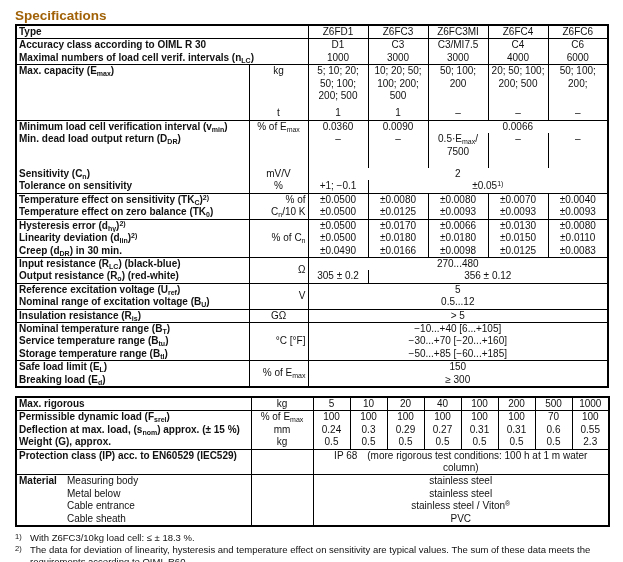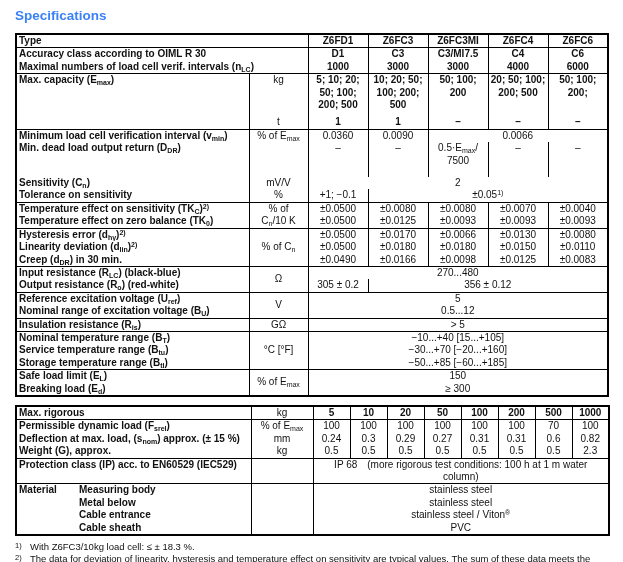--- a/index.html
+++ b/index.html
@@ -10,22 +10,22 @@
     color:#111;
     font-family:"Liberation Sans", sans-serif;
     font-size:10px;
     overflow:hidden;
     box-sizing:border-box;
     padding:6px 0 0 15px;
   }
   .title{
     font-size:13.5px;
     font-weight:bold;
-    margin:2px 0 10px 0;
-    color:#3b82f6;
+    margin:2px 0 1px 0;
+    color:#a16207;
   }
   table.spec{
     border-collapse:collapse;
     table-layout:fixed;
     border:2px solid #000;
     width:593px;
     line-height:12.4px;
     padding-left:7px;
   }
   table.spec td{
@@ -41,37 +41,37 @@
   td.lbl{
     text-align:left;
     font-weight:bold;
     padding-left:5px;
     white-space:nowrap;
   }
   td.unit{
     text-align:center;
     font-weight:normal;
   }
-  td.unit.vmid{vertical-align:middle;}
+  td.unit.vmid{vertical-align:middle;text-align:right;}
   td.val{
     text-align:center;
     font-weight:normal;
   }
-  td.val.b{font-weight:bold;}
+  td.val.b{font-weight:normal;}
   sub{font-size:7px;line-height:0;vertical-align:-2px;}
   sup{font-size:7px;line-height:0;vertical-align:3px;}
   tr.gap-top > td{padding-top:5px;}
   tr.pad-bottom > td{padding-bottom:10px;}
   .tbl-gap{height:8px;}
   .mat-name{
     display:inline-block;
-    width:60px;
+    width:48px;
     font-weight:bold;
   }
-  .mat-sub{font-weight:bold;}
+  .mat-sub{font-weight:normal;}
   .footnotes{
     margin-top:5px;
     width:600px;
     font-size:9.5px;
     line-height:12px;
     color:#111;
   }
   .fn{display:flex;align-items:flex-start;}
   .fn-marker{
     flex:0 0 15px;
@@ -247,21 +247,21 @@
         <tr>
           <td class="lbl">Insulation resistance (R<sub>is</sub>)</td>
           <td class="unit">GΩ</td>
           <td class="val" colspan="5">&gt; 5</td>
         </tr>
       </tbody>
       <tbody>
         <tr>
           <td class="lbl">Nominal temperature range (B<sub>T</sub>)</td>
           <td class="unit vmid" rowspan="3">°C [°F]</td>
-          <td class="val" colspan="5">−10...+40 [15...+105]</td>
+          <td class="val" colspan="5">−10...+40 [6...+105]</td>
         </tr>
         <tr>
           <td class="lbl">Service temperature range (B<sub>tu</sub>)</td>
           <td class="val" colspan="5">−30...+70 [−20...+160]</td>
         </tr>
         <tr>
           <td class="lbl">Storage temperature range (B<sub>tl</sub>)</td>
           <td class="val" colspan="5">−50...+85 [−60...+185]</td>
         </tr>
       </tbody>
@@ -291,21 +291,21 @@
         <col style="width: 37px;">
         <col style="width: 37px;">
       </colgroup>
       <tbody>
         <tr>
           <td class="lbl">Max. rigorous</td>
           <td class="unit">kg</td>
           <td class="val b" colspan="1">5</td>
           <td class="val b" colspan="1">10</td>
           <td class="val b" colspan="1">20</td>
-          <td class="val b" colspan="1">50</td>
+          <td class="val b" colspan="1">40</td>
           <td class="val b" colspan="1">100</td>
           <td class="val b" colspan="1">200</td>
           <td class="val b" colspan="1">500</td>
           <td class="val b" colspan="1">1000</td>
         </tr>
       </tbody>
       <tbody>
         <tr>
           <td class="lbl">Permissible dynamic load (F<sub>srel</sub>)</td>
           <td class="unit">% of E<sub>max</sub></td>
@@ -321,21 +321,21 @@
         <tr>
           <td class="lbl">Deflection at max. load, (s<sub>nom</sub>) approx. (± 15 %)</td>
           <td class="unit">mm</td>
           <td class="val" colspan="1">0.24</td>
           <td class="val" colspan="1">0.3</td>
           <td class="val" colspan="1">0.29</td>
           <td class="val" colspan="1">0.27</td>
           <td class="val" colspan="1">0.31</td>
           <td class="val" colspan="1">0.31</td>
           <td class="val" colspan="1">0.6</td>
-          <td class="val" colspan="1">0.82</td>
+          <td class="val" colspan="1">0.55</td>
         </tr>
         <tr>
           <td class="lbl">Weight (G), approx.</td>
           <td class="unit">kg</td>
           <td class="val" colspan="1">0.5</td>
           <td class="val" colspan="1">0.5</td>
           <td class="val" colspan="1">0.5</td>
           <td class="val" colspan="1">0.5</td>
           <td class="val" colspan="1">0.5</td>
           <td class="val" colspan="1">0.5</td>

